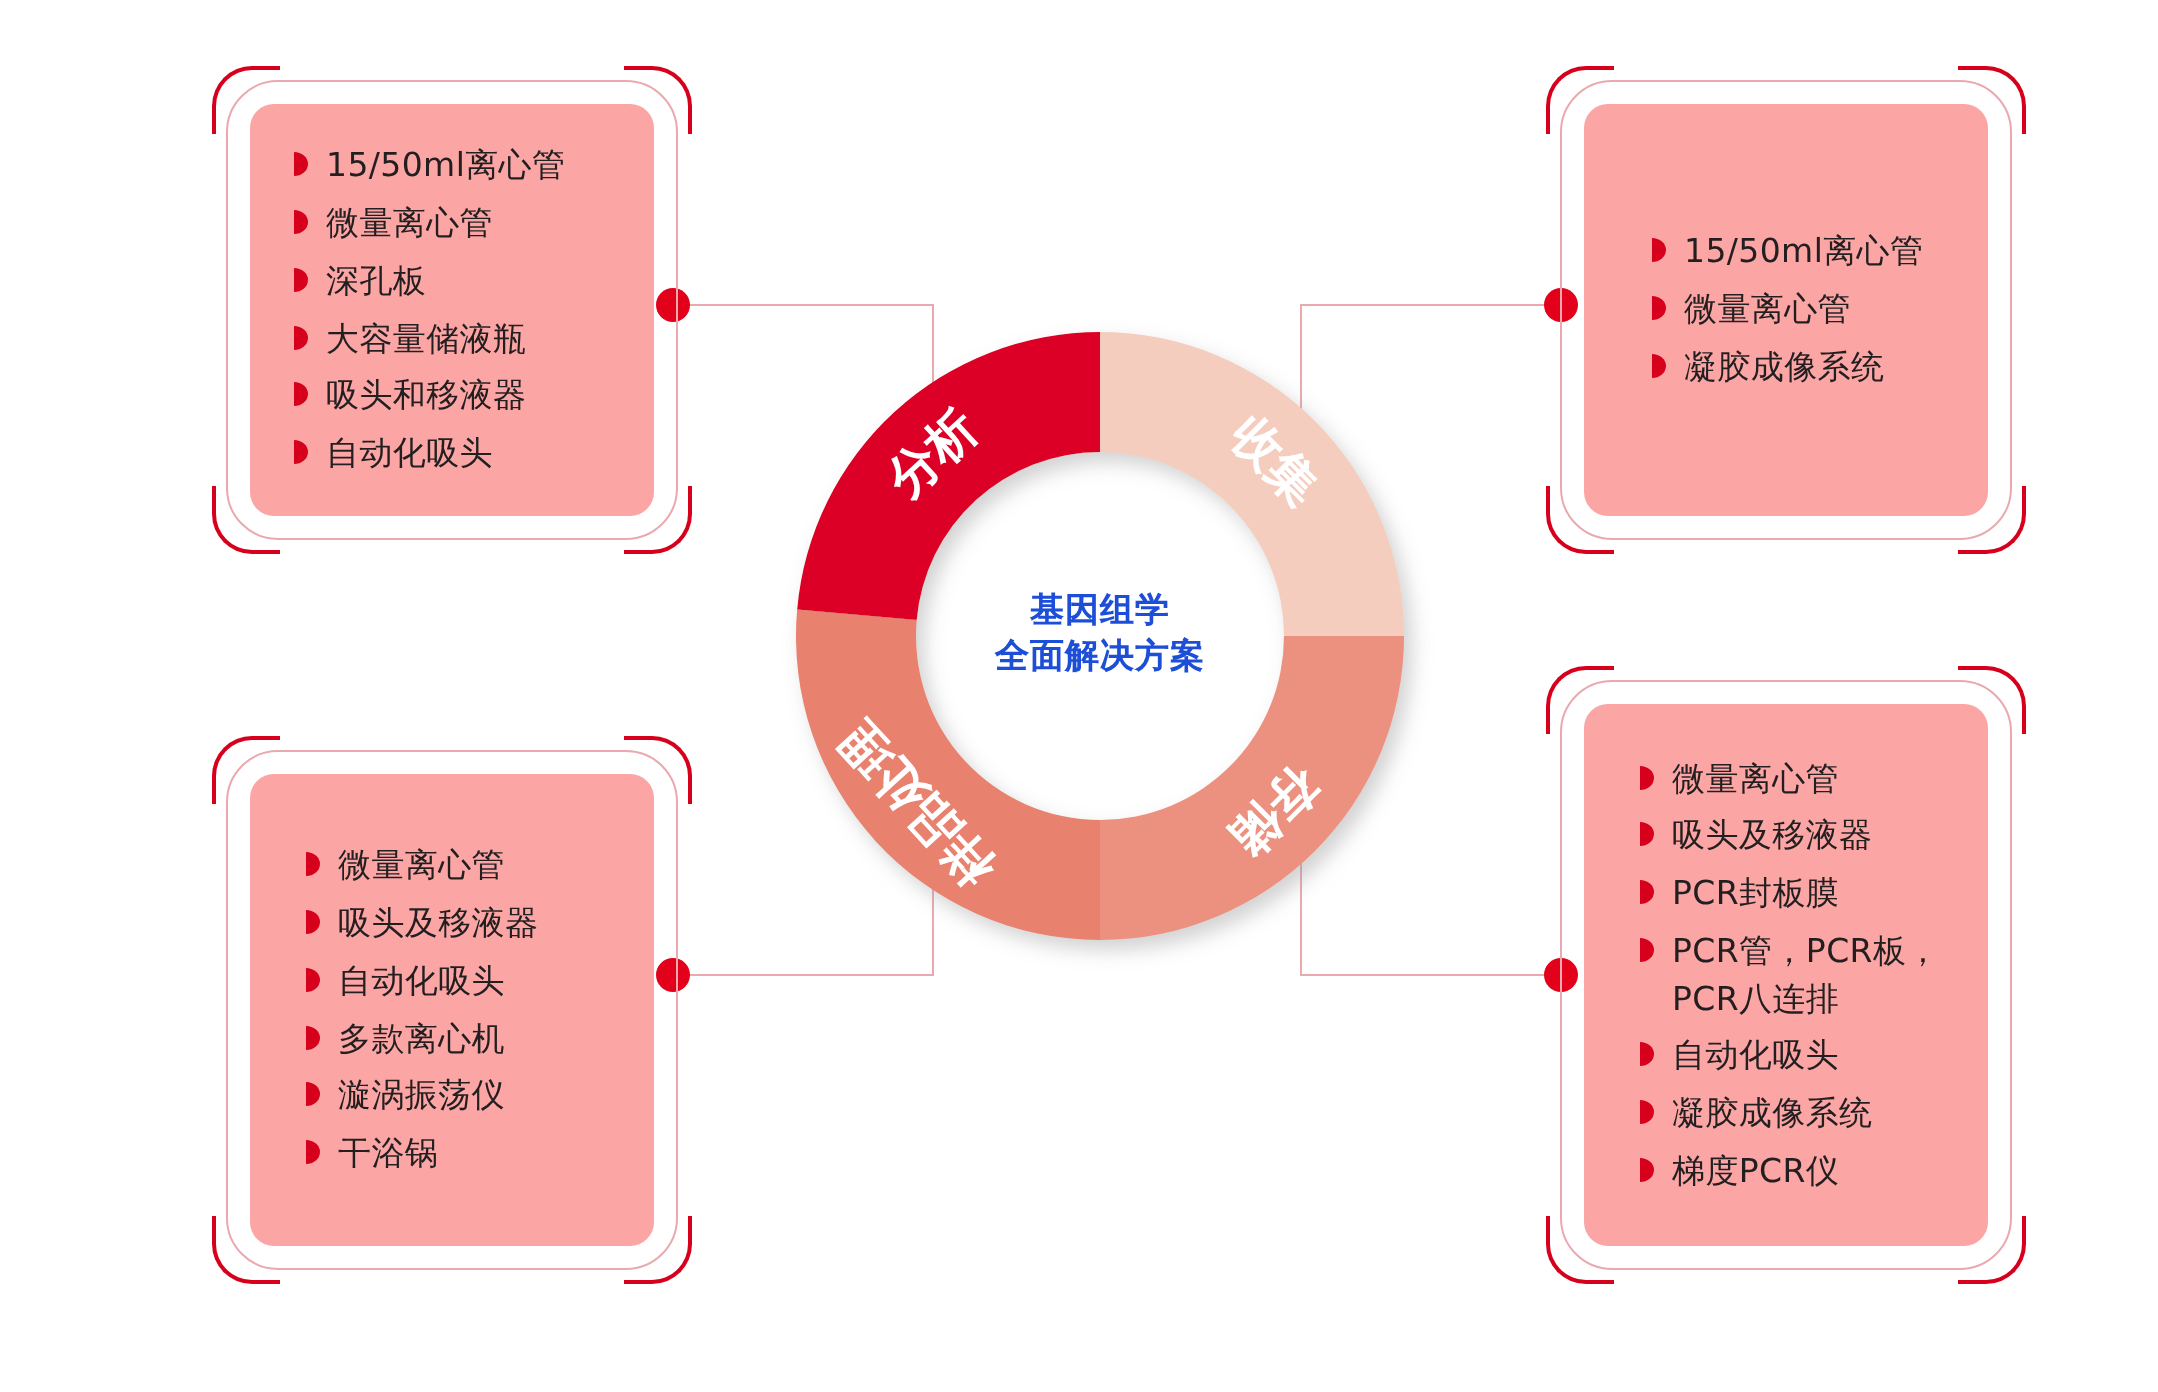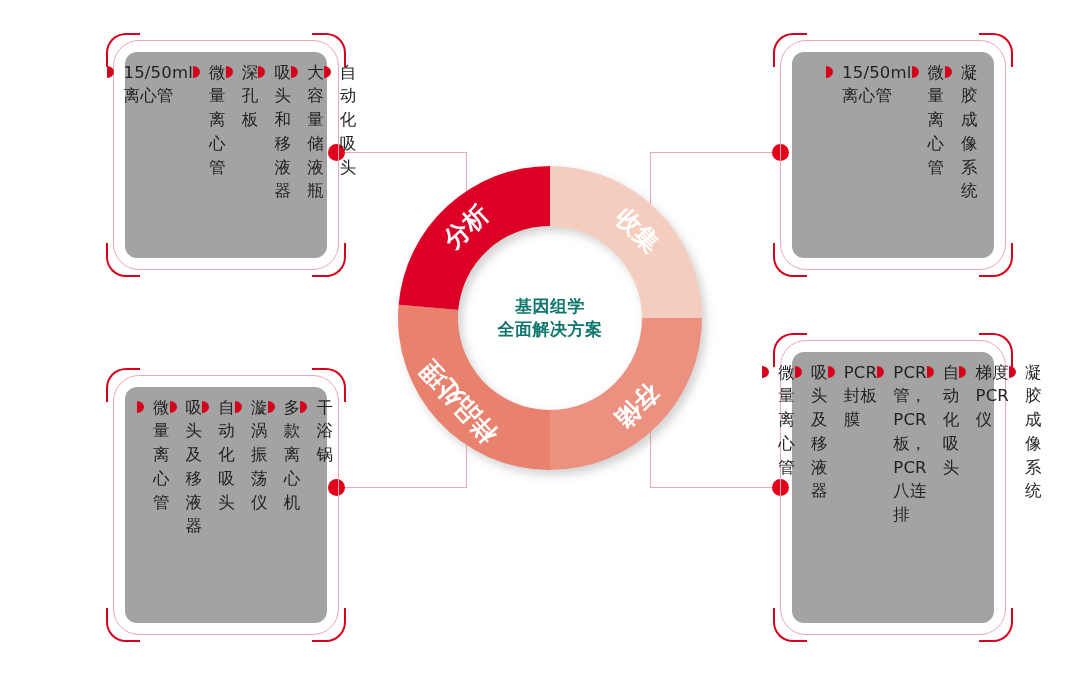--- a/index.html
+++ b/index.html
@@ -16,22 +16,22 @@
   .card .corner.tl{left:-7px;top:-7px;border-right:none;border-bottom:none;
                    border-top-left-radius:20px;}
   .card .corner.tr{right:-7px;top:-7px;border-left:none;border-bottom:none;
                    border-top-right-radius:20px;}
   .card .corner.bl{left:-7px;bottom:-7px;border-right:none;border-top:none;
                    border-bottom-left-radius:20px;}
   .card .corner.br{right:-7px;bottom:-7px;border-left:none;border-top:none;
                    border-bottom-right-radius:20px;}
 
   .panel{position:absolute;left:12px;top:12px;right:12px;bottom:12px;
-         background:#a3a3a3;border-radius:12px;
-         display:flex;justify-content:center;
+         background:#fca5a5;border-radius:12px;
+         display:flex;flex-direction:column;justify-content:center;
          box-sizing:border-box;padding:6px 10px 6px 22px;}
 
   .item{display:flex;align-items:flex-start;margin:2.5px 0;}
   .bullet{flex:0 0 auto;width:7px;height:12px;margin-top:5px;margin-right:9px;
           background:#D6001C;
           border-top-right-radius:7px 6px;border-bottom-right-radius:7px 6px;}
   .txt{font-size:16.5px;color:#231f20;line-height:1.44;
        font-family:"DejaVu Sans","Liberation Sans",sans-serif;
        white-space:pre-line;letter-spacing:.2px;}
 
@@ -41,21 +41,21 @@
   .conn.v{width:1px;}
   .dot{position:absolute;width:17px;height:17px;background:#E3001B;
        border-radius:50%;}
 
   
   #donut{position:absolute;left:395px;top:163px;width:310px;height:310px;}
   #donut svg{display:block;overflow:visible;}
   .seglabel{fill:#FFFFFF;font-weight:bold;font-size:25px;
             font-family:"DejaVu Sans","Liberation Sans",sans-serif;}
   .centertxt{position:absolute;left:0;right:0;top:50%;transform:translateY(-50%);
-             text-align:center;color:#0f766e;font-weight:bold;font-size:17px;
+             text-align:center;color:#1d4ed8;font-weight:bold;font-size:17px;
              line-height:1.38;letter-spacing:.5px;
              font-family:"DejaVu Sans","Liberation Sans",sans-serif;}
 </style>
 </head>
 <body>
 
 <div id="stage">
 
   <div class="conn h" style="left:336px;top:152px;width:130px;"></div>
   <div class="conn v" style="left:466px;top:152px;height:90px;"></div>
@@ -111,28 +111,28 @@
       <div class="item">
           <span class="bullet"></span>
           <span class="txt">微量离心管</span>
         </div>
       <div class="item">
           <span class="bullet"></span>
           <span class="txt">深孔板</span>
         </div>
       <div class="item">
           <span class="bullet"></span>
+          <span class="txt">大容量储液瓶</span>
+        </div>
+      <div class="item">
+          <span class="bullet"></span>
           <span class="txt">吸头和移液器</span>
         </div>
       <div class="item">
           <span class="bullet"></span>
-          <span class="txt">大容量储液瓶</span>
-        </div>
-      <div class="item">
-          <span class="bullet"></span>
           <span class="txt">自动化吸头</span>
         </div>
     </div>
   </div>
 
   <div class="card" style="left:780px;top:40px;width:226px;height:230px;">
     <div class="outline"></div>
     <div class="corner tl"></div>
     <div class="corner tr"></div>
     <div class="corner bl"></div>
@@ -167,25 +167,25 @@
       <div class="item">
           <span class="bullet"></span>
           <span class="txt">吸头及移液器</span>
         </div>
       <div class="item">
           <span class="bullet"></span>
           <span class="txt">自动化吸头</span>
         </div>
       <div class="item">
           <span class="bullet"></span>
+          <span class="txt">多款离心机</span>
+        </div>
+      <div class="item">
+          <span class="bullet"></span>
           <span class="txt">漩涡振荡仪</span>
-        </div>
-      <div class="item">
-          <span class="bullet"></span>
-          <span class="txt">多款离心机</span>
         </div>
       <div class="item">
           <span class="bullet"></span>
           <span class="txt">干浴锅</span>
         </div>
     </div>
   </div>
 
   <div class="card" style="left:780px;top:340px;width:226px;height:295px;">
     <div class="outline"></div>
@@ -210,22 +210,22 @@
           <span class="bullet"></span>
           <span class="txt">PCR管，PCR板，
 PCR八连排</span>
         </div>
       <div class="item">
           <span class="bullet"></span>
           <span class="txt">自动化吸头</span>
         </div>
       <div class="item">
           <span class="bullet"></span>
+          <span class="txt">凝胶成像系统</span>
+        </div>
+      <div class="item">
+          <span class="bullet"></span>
           <span class="txt">梯度PCR仪</span>
         </div>
-      <div class="item">
-          <span class="bullet"></span>
-          <span class="txt">凝胶成像系统</span>
-        </div>
     </div>
   </div>
 
 </div>
 
 </body></html>

